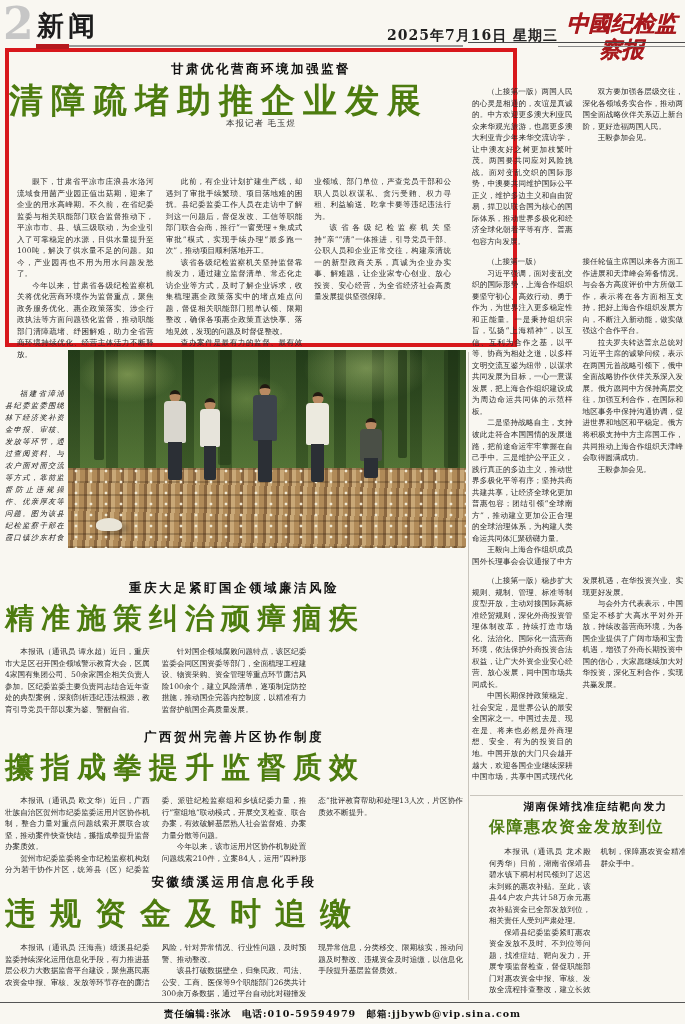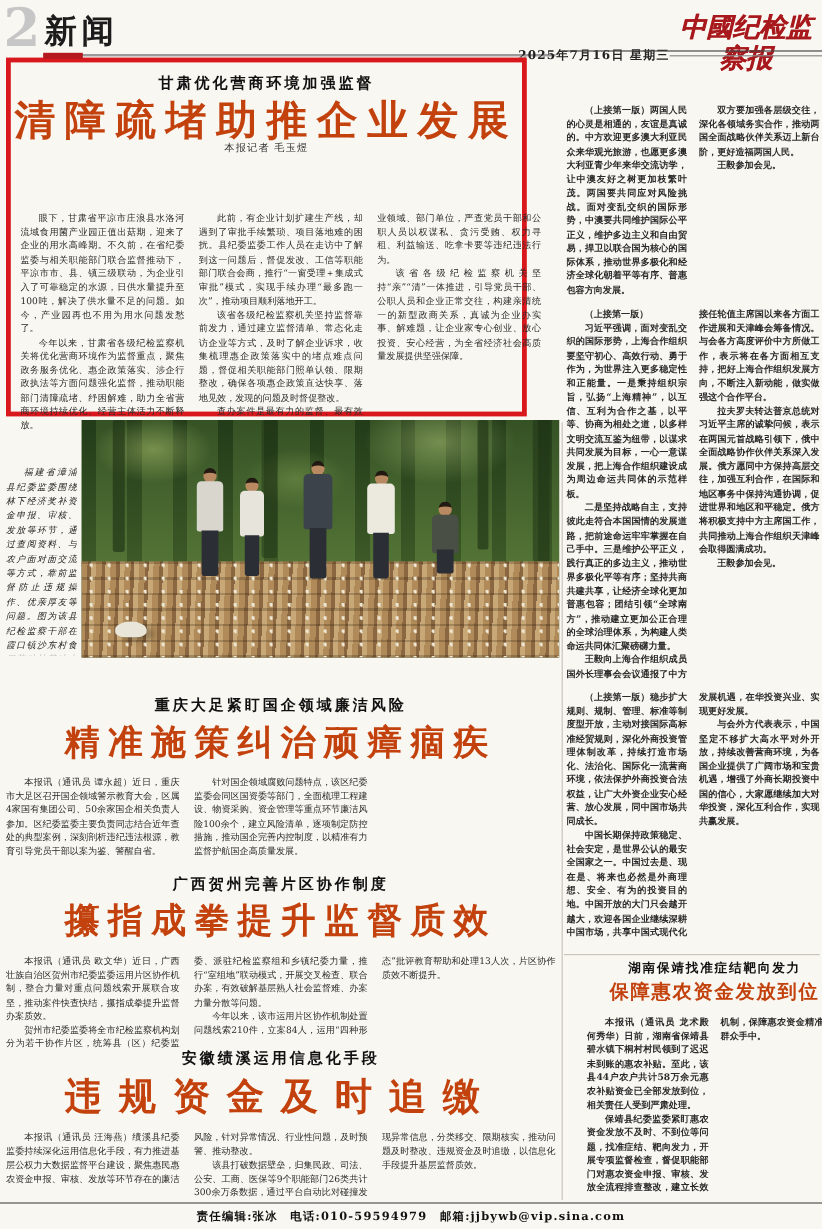--- a/index.html
+++ b/index.html
@@ -9,38 +9,38 @@
     background:#f9f7f1; color:#1c1c1c;
     font-family:"DejaVu Serif","Liberation Serif",serif;
   }
   .abs { position:absolute; }
 
   
   .page-num { left:3px; top:2px; font-size:44px; line-height:1; color:#c6c6c6; font-weight:bold; }
   .section-name { left:37px; top:8px; font-size:27px; font-weight:bold; letter-spacing:4px; }
   .section-rule { left:36px; top:45px; width:427px; height:2px; background:#9a9a9a; }
   .section-rule-red { left:36px; top:44px; width:33px; height:5px; background:#b5191d; z-index:2; }
-  .issue-date { left:380px; top:39px; width:178px; font-size:10px; text-align:right; letter-spacing:1px; color:#222; font-weight:bold; }
+  .issue-date { left:380px; top:27px; width:178px; font-size:14px; text-align:right; letter-spacing:1px; color:#222; font-weight:bold; }
   .masthead { left:558px; top:10px; width:127px; font-size:22px; line-height:1.2; text-align:center;
               color:#a8191d; font-weight:bold; font-style:italic; letter-spacing:0px;
               text-shadow:0.4px 0 #a8191d; }
   .head-rule-1 { left:468px; top:42px; width:217px; height:1px; background:#4a4a4a; }
   .head-rule-2 { left:558px; top:46px; width:127px; height:1px; background:#8a8a8a; }
 
   
   .body-text { font-size:7.6px; line-height:1.52; text-align:justify; color:#2b2b2b; overflow:hidden; }
   .body-text p { text-indent:2em; }
   .cols3 { column-count:3; column-gap:12px; column-fill:auto; }
-  .cols2 { column-count:2; column-gap:10px; column-fill:auto;font-weight:bold; }
+  .cols2 { column-count:2; column-gap:10px; column-fill:auto; }
   .kicker { text-align:center; font-weight:600; letter-spacing:2.5px; font-size:12.5px; color:#111; }
-  .headline { text-align:center; font-weight:bold; color:#c2410c; }
+  .headline { text-align:left; font-weight:bold; color:#4d7c0f; }
   .byline { text-align:center; font-size:8.5px; letter-spacing:1px; color:#333; }
 
   
-  .lead-box { left:5px; top:48px; width:434px; height:299px; border:4px solid #d8181c; background:#f9f7f1; }
+  .lead-box { left:5px; top:48px; width:512px; height:299px; border:4px solid #d8181c; background:#f9f7f1; }
   .lead-kicker { position:absolute; left:0; top:9px; width:100%; }
   .lead-headline { position:absolute; left:0; top:26px; width:100%; font-size:34px; letter-spacing:8px; }
   .lead-byline { position:absolute; left:0; top:66px; width:100%; }
   .lead-body { position:absolute; left:8px; top:80px; width:434px; height:203px;margin-top:44px; }
 
   
   .jump-band { left:472px; width:211px; }
   .rail-divider { left:468px; top:352px; width:1px; height:648px; background:#c9c5bd; }
 
   

